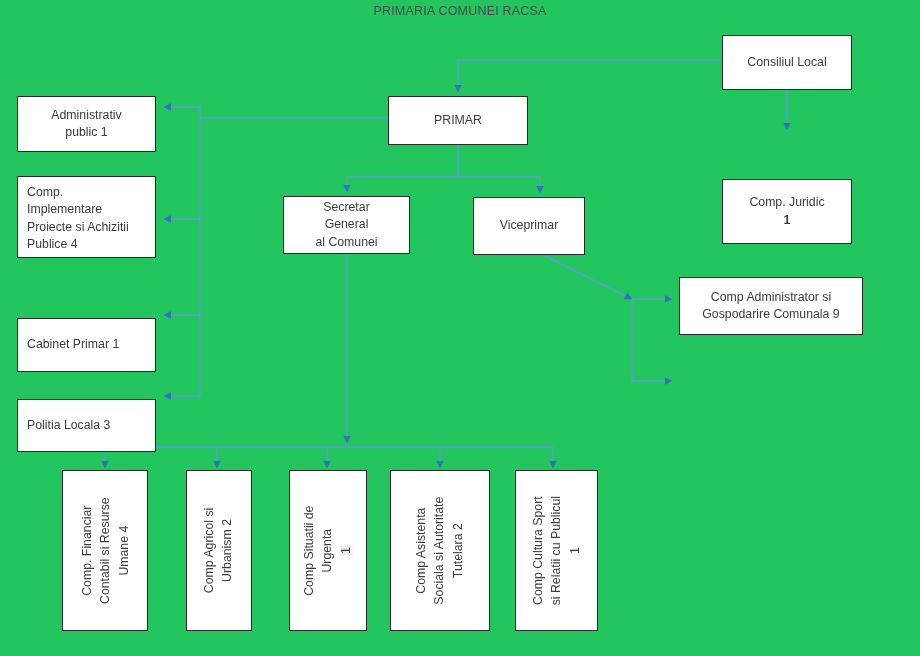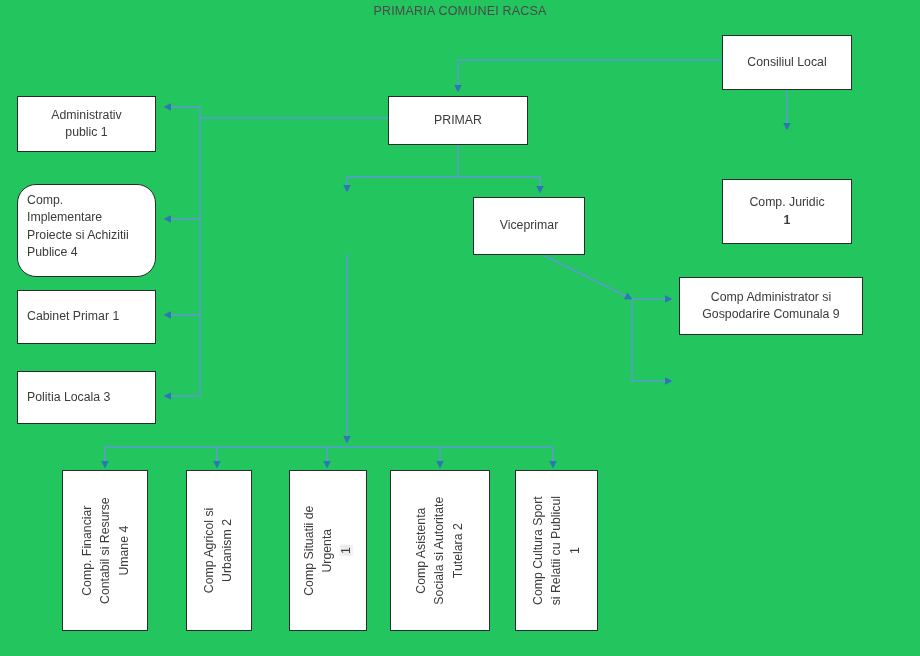--- a/index.html
+++ b/index.html
@@ -45,20 +45,21 @@
     align-items:center;
     justify-content:center;
     text-align:center;
     padding:2px 22px;
   }
   .node.lead{
     align-items:center;
     justify-content:flex-start;
     text-align:left;
     padding:2px 9px;
+    margin-top:28px;
   }
   .node.topleft{
     align-items:flex-start;
     justify-content:flex-start;
     text-align:left;
     padding:7px 9px;
   }
   .node .inner{width:100%;}
   .node .num-bold{font-weight:bold;}
   
@@ -145,37 +146,43 @@
     <span class="inner">PRIMAR</span>
   </div>
 
   <div class="node ctr" style="left:17px;top:96px;width:139px;height:56px;">
     <div class="inner">
       <div>Administrativ</div>
       <div>public  1</div>
     </div>
   </div>
 
-  <div class="node topleft" style="left:17px;top:184px;width:139px;height:93px;border-radius:19px;">
+  <div class="node topleft" style="left:17px;top:176px;width:139px;height:82px;">
     <div class="inner">
       <div>Comp.</div>
       <div>Implementare</div>
       <div>Proiecte si Achizitii</div>
       <div>Publice 4</div>
     </div>
   </div>
 
   <div class="node lead" style="left:17px;top:290px;width:139px;height:54px;">
     <span class="inner">Cabinet Primar 1</span>
   </div>
 
   <div class="node lead" style="left:17px;top:371px;width:139px;height:53px;">
     <span class="inner">Politia Locala 3</span>
   </div>
 
+  <div class="node ctr" style="left:283px;top:196px;width:127px;height:58px;">
+    <div class="inner">
+      <div>Secretar General</div>
+      <div>al Comunei</div>
+    </div>
+  </div>
 
   <div class="node ctr" style="left:473px;top:197px;width:112px;height:58px;">
     <span class="inner">Viceprimar</span>
   </div>
 
   <div class="node ctr" style="left:679px;top:277px;width:184px;height:58px;">
     <div class="inner">
       <div>Comp Administrator si</div>
       <div>Gospodarire Comunala 9</div>
     </div>

